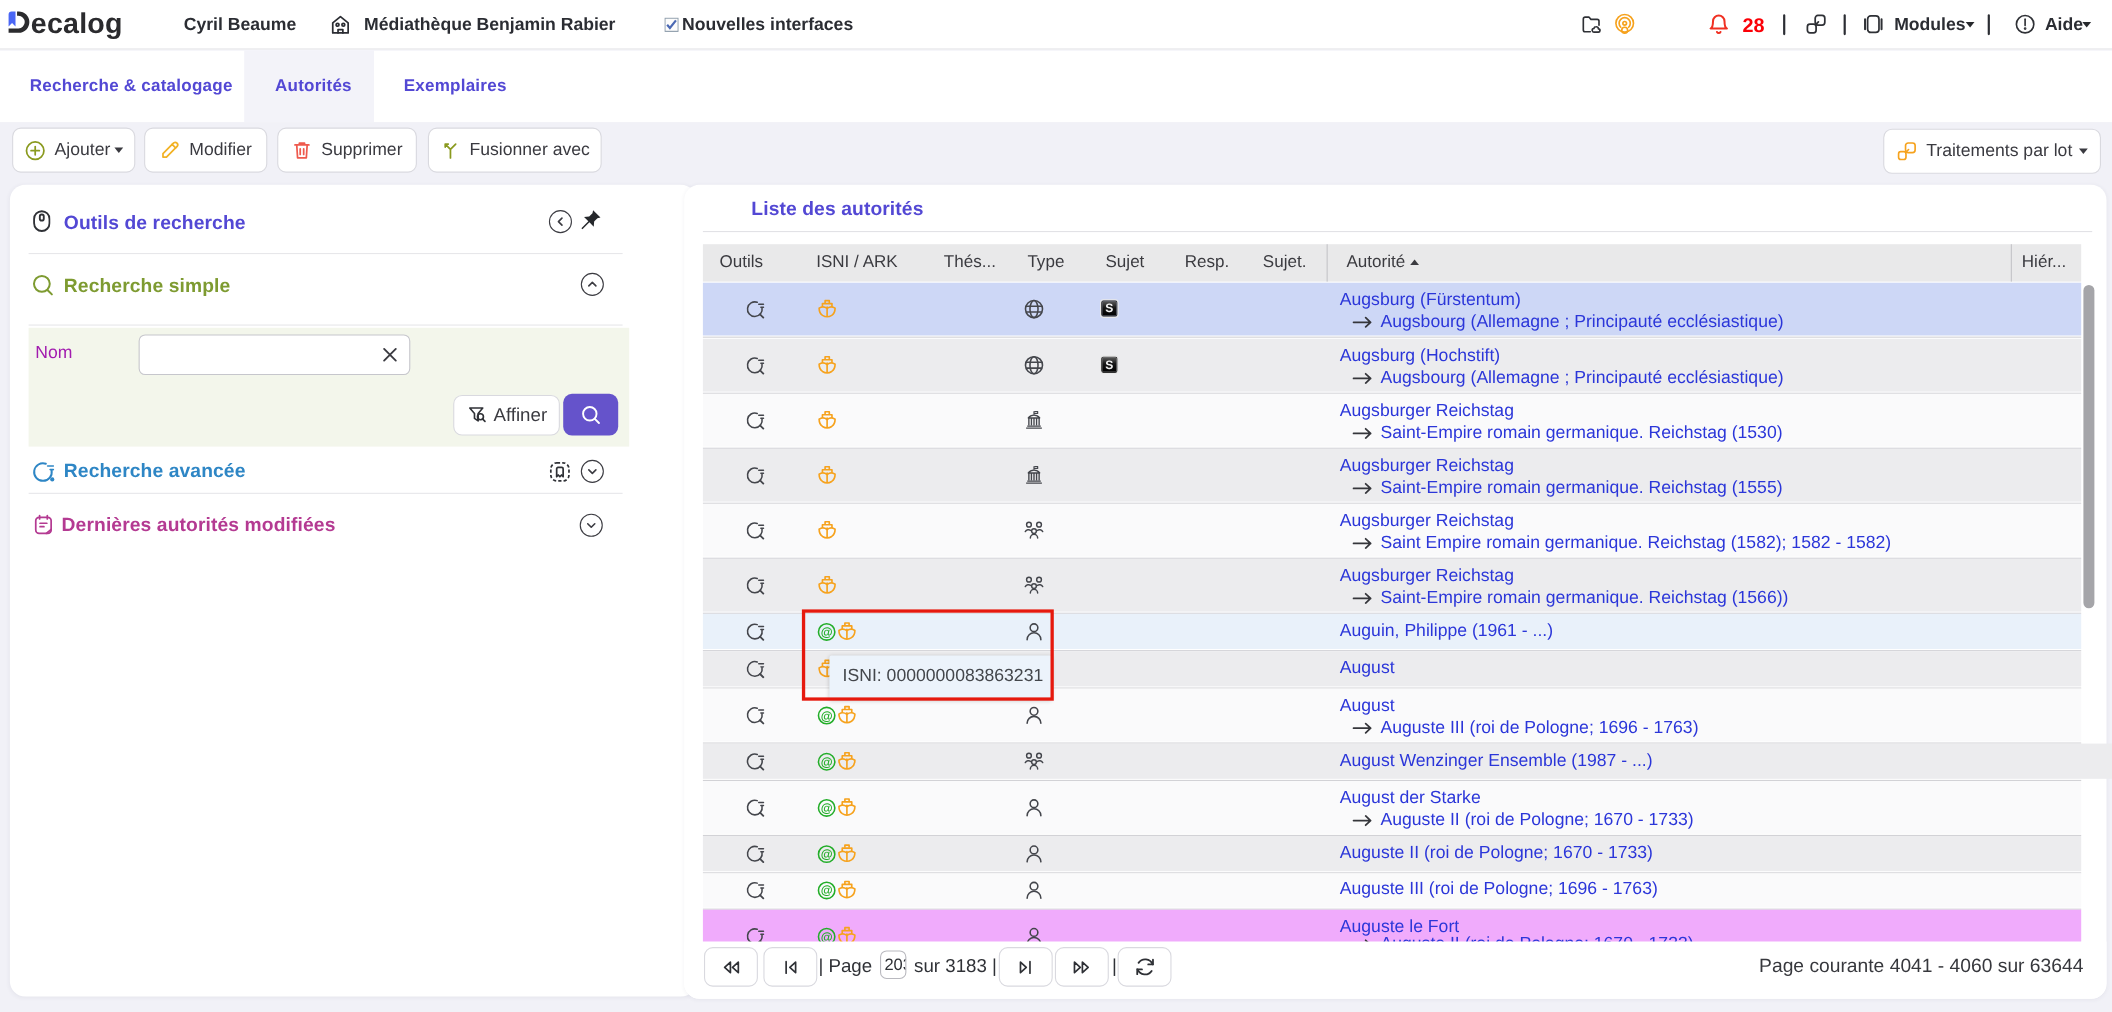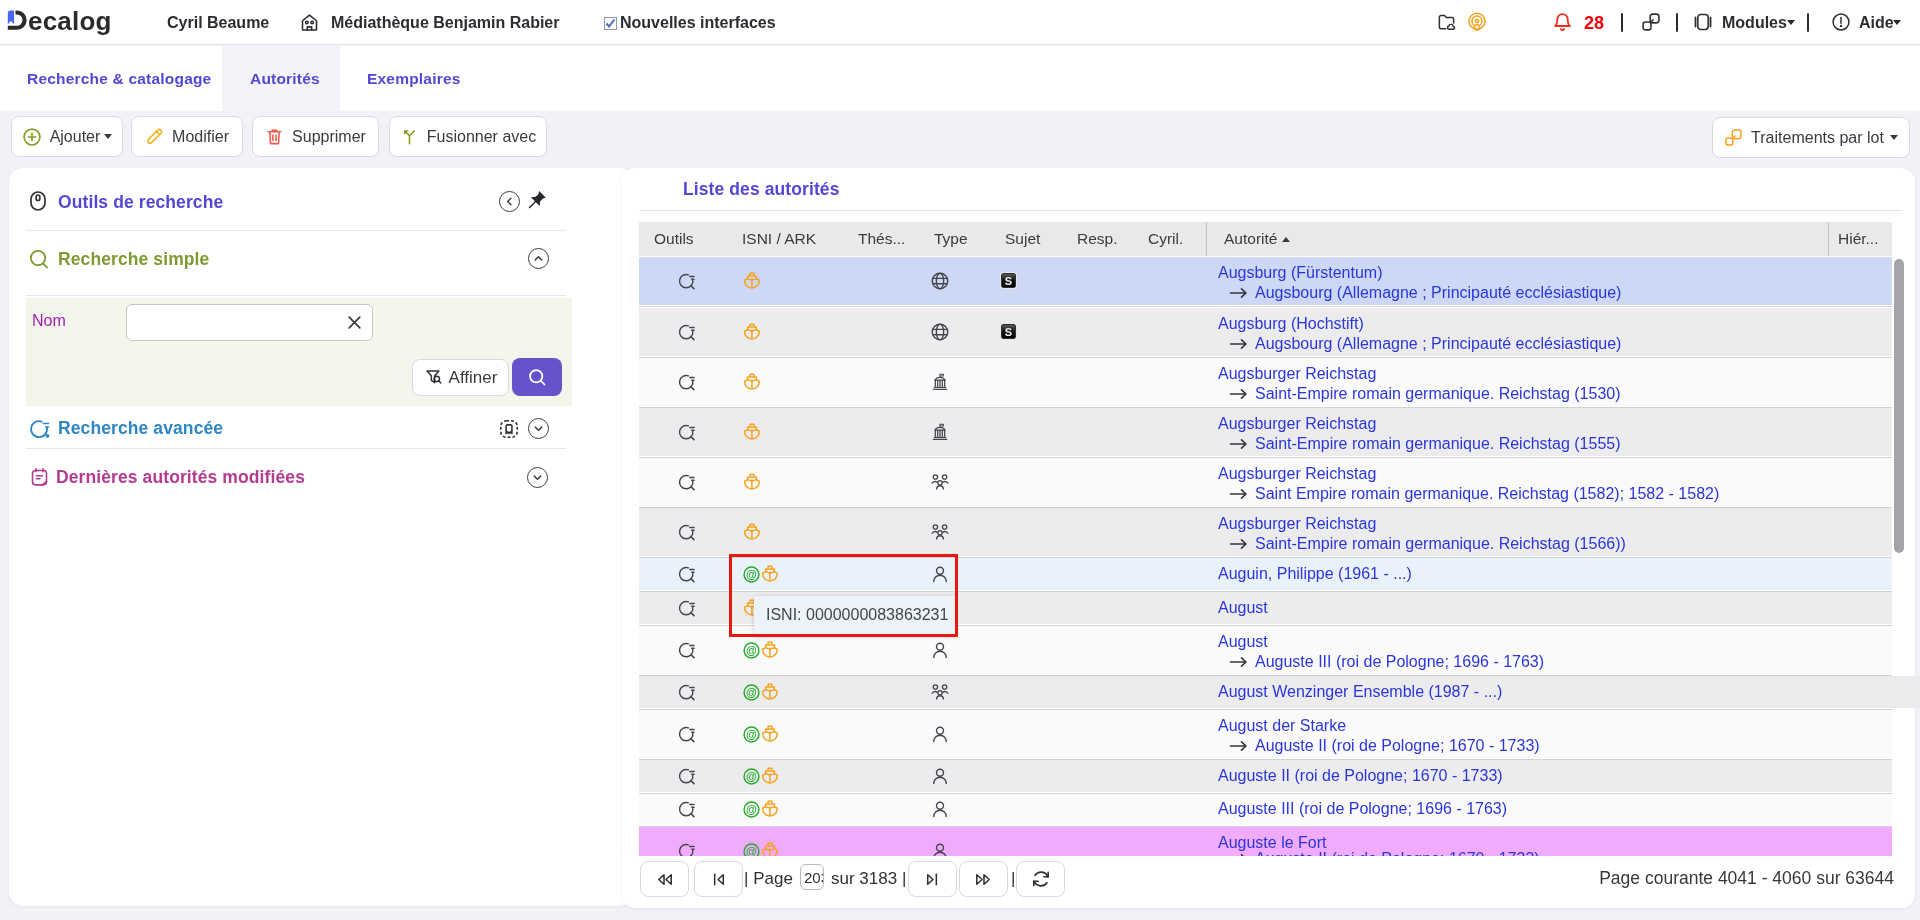--- a/index.html
+++ b/index.html
@@ -307,21 +307,21 @@
     <div class="abs ptitle indigo" style="left:31px; top:11px;margin-left:30px;">Liste des autorités</div>
     <div class="hr" style="left:17px; top:42px; width:1263px; background:#e2e2e6;"></div>
 
     <div class="abs" style="left:17px; top:54px; width:1253px; height:34px; background:#e9e9ea; color:#3b3b40; font-size:15.5px;">
       <div class="abs" style="left:15px; top:8px;">Outils</div>
       <div class="abs" style="left:103px; top:8px;">ISNI / ARK</div>
       <div class="abs" style="left:219px; top:8px;">Thés...</div>
       <div class="abs" style="left:295px; top:8px;">Type</div>
       <div class="abs" style="left:366px; top:8px;">Sujet</div>
       <div class="abs" style="left:438px; top:8px;">Resp.</div>
-      <div class="abs" style="left:509px; top:8px;">Cyril.</div>
+      <div class="abs" style="left:509px; top:8px;">Sujet.</div>
       <div class="abs" style="left:585px; top:8px;">Autorité <span style="display:inline-block; width:0; height:0; border-left:4px solid transparent; border-right:4px solid transparent; border-bottom:5px solid #3b3b40; margin-bottom:2px;"></span></div>
       <div class="abs" style="left:1199px; top:8px;">Hiér...</div>
       <div class="abs" style="left:567px; top:0; width:1px; height:34px; background:#c4c4c8;"></div>
       <div class="abs" style="left:1189px; top:0; width:1px; height:34px; background:#c4c4c8;"></div>
     </div>
 
     <div class="row" style="left:17px; top:89px; width:1253px; height:48px; background:#cdd7f6;">
         <svg class="abs" style="left:38px; top:14px;" width="20" height="20">
           <use href="#s-tool"></use>
         </svg>

